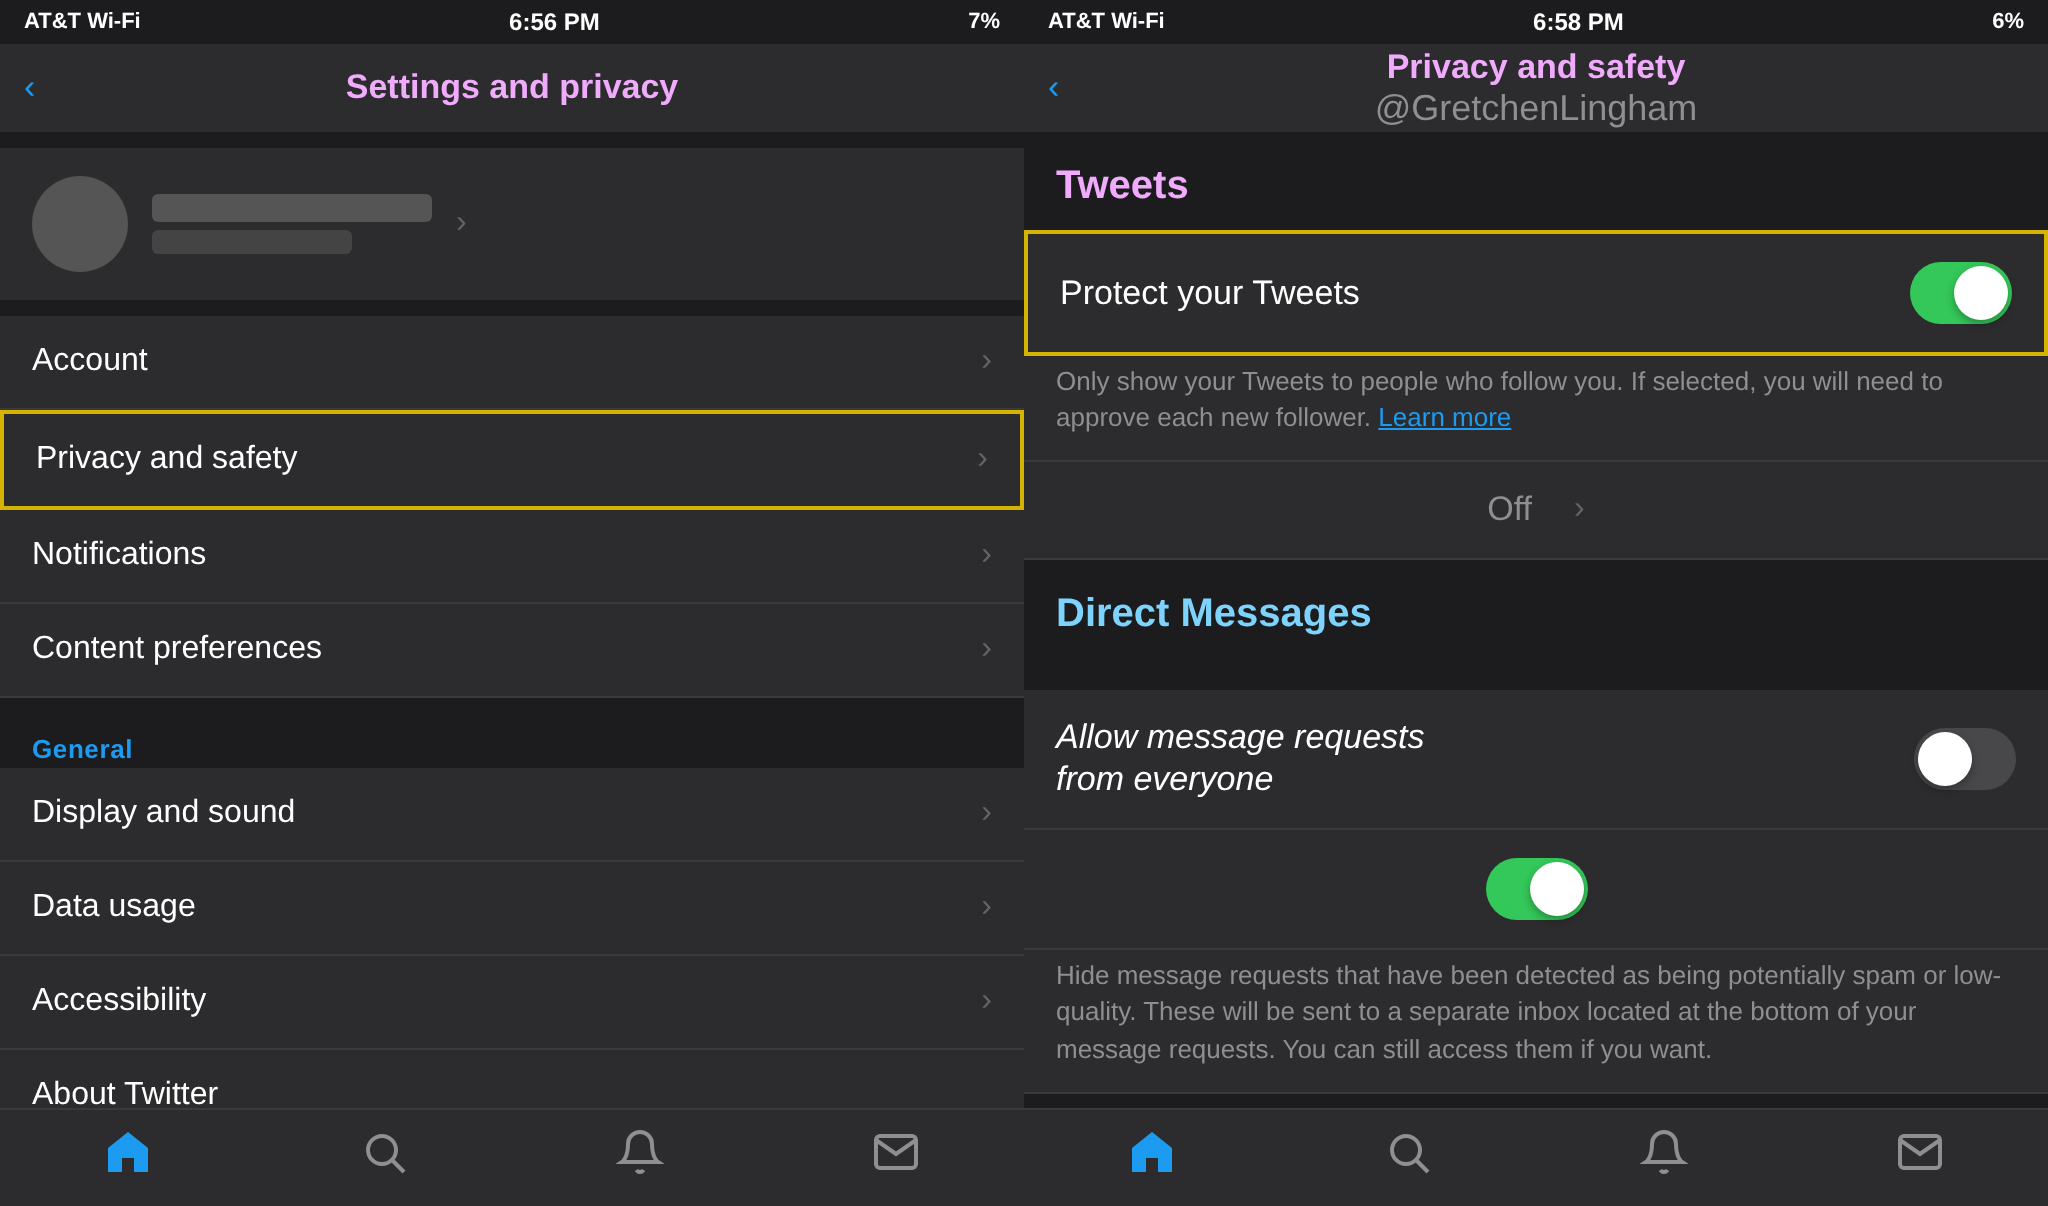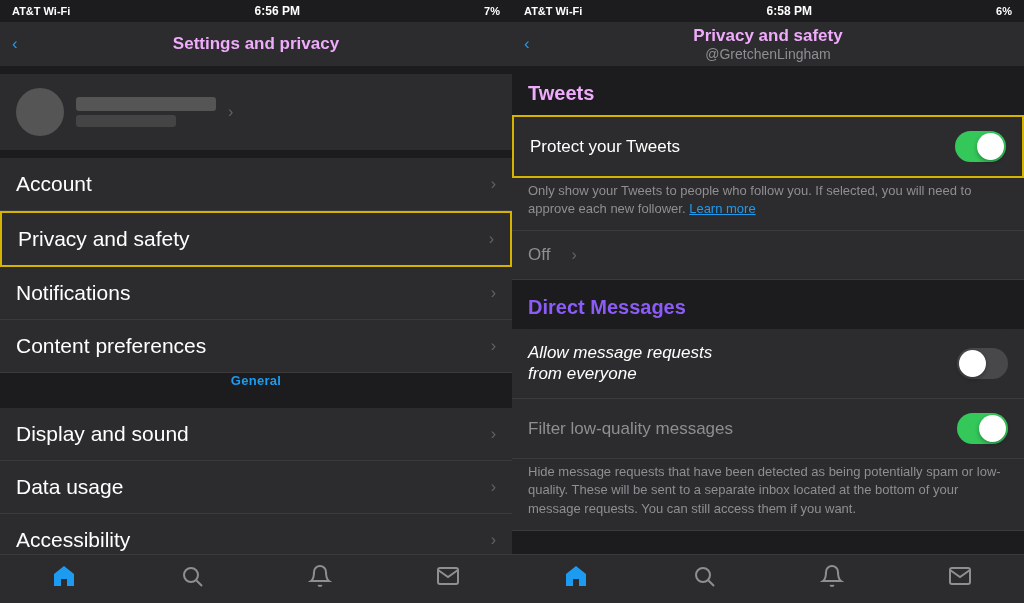--- a/index.html
+++ b/index.html
@@ -57,21 +57,21 @@
       display: flex;
       align-items: center;
       gap: 2px;
     }
     .nav-bar .title {
       font-size: 17px;
       font-weight: 700;
       color: #f0abfc;
     }
     .nav-bar .subtitle {
-      font-size: 14px;
+      font-size: 18px;
       color: #8e8e93;
       text-align: center;
     }
     .nav-bar-two-line {
       flex-direction: column;
       justify-content: center;
     }
 
     
     .content {
@@ -125,36 +125,35 @@
       padding: 14px 16px;
       display: flex;
       align-items: center;
       justify-content: space-between;
       cursor: pointer;
     }
     .settings-item.highlighted {
       border: 2px solid #d4b400;
     }
     .settings-item-label {
-      font-size: 21px;
+      font-size: 16px;
       color: #fff;
       font-weight: 400;
     }
     .chevron {
       color: #636366;
       font-size: 16px;
     }
 
     .section-gap {
       height: 35px;
       background: #1c1c1e;
       display: flex;
       align-items: flex-end;
-      padding: 0 16px 20px;
-      justify-content: center;
+      padding: 0 16px 2px;
     }
     .section-header {
       font-size: 13px;
       font-weight: 700;
       color: #1d9bf0;
       letter-spacing: 0.3px;
     }
 
     
     .tab-bar {
@@ -190,21 +189,21 @@
       color: #f0abfc;
       padding: 16px 16px 10px;
     }
 
     .setting-row {
       background: #2c2c2e;
       border-bottom: 0.5px solid #3a3a3c;
       padding: 14px 16px;
       display: flex;
       align-items: center;
-      justify-content: flex-start;
+      justify-content: center;
     }
     .setting-row.highlighted {
       border: 2px solid #d4b400;
       background: #2c2c2e;
     }
     .setting-row-label {
       font-size: 17px;
       color: #fff;
       font-weight: 400;
       flex: 1;
@@ -250,22 +249,22 @@
 
     .setting-row-value {
       font-size: 17px;
       color: #8e8e93;
       margin-right: 21px;
     }
 
     .dm-section-title {
       font-size: 20px;
       font-weight: 700;
-      color: #8b5cf6;
-      padding: 16px 16px 10px;
+      color: #7dd3fc;
+      padding: 16px 16px 26px;
       background: #1c1c1e;
       border-radius: 22px;
     }
 
     .setting-row-multiline .setting-row-label {
       font-size: 17px;
       color: #fff;
       line-height: 1.2;
       font-style: italic;
     }
@@ -420,21 +419,20 @@
       <span class="setting-row-label">
         Allow message requests<br>from everyone
       </span>
       <div class="toggle off">
         <div class="toggle-knob"></div>
       </div>
     </div>
 
 
     <div class="setting-row">
-      <span class="setting-row-label" style="color:#8e8e93;">Filter low-quality messages</span>
       <div class="toggle on">
         <div class="toggle-knob"></div>
       </div>
     </div>
 
     <div class="setting-description">
       <span>Hide message requests that have been detected as being potentially spam or low-quality. These will be sent to a separate inbox located at the bottom of your message requests. You can still access them if you want.</span>
       
     </div>
 

